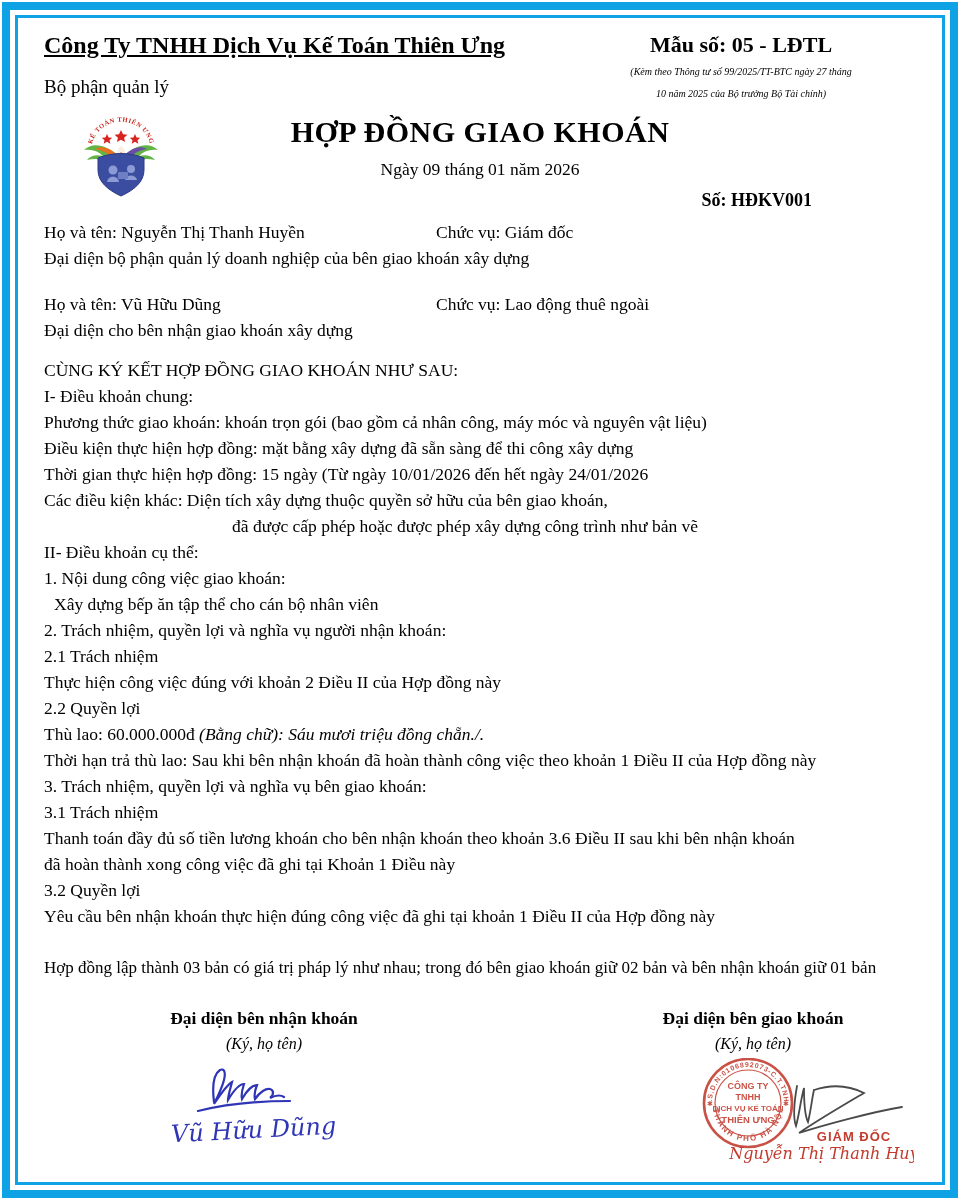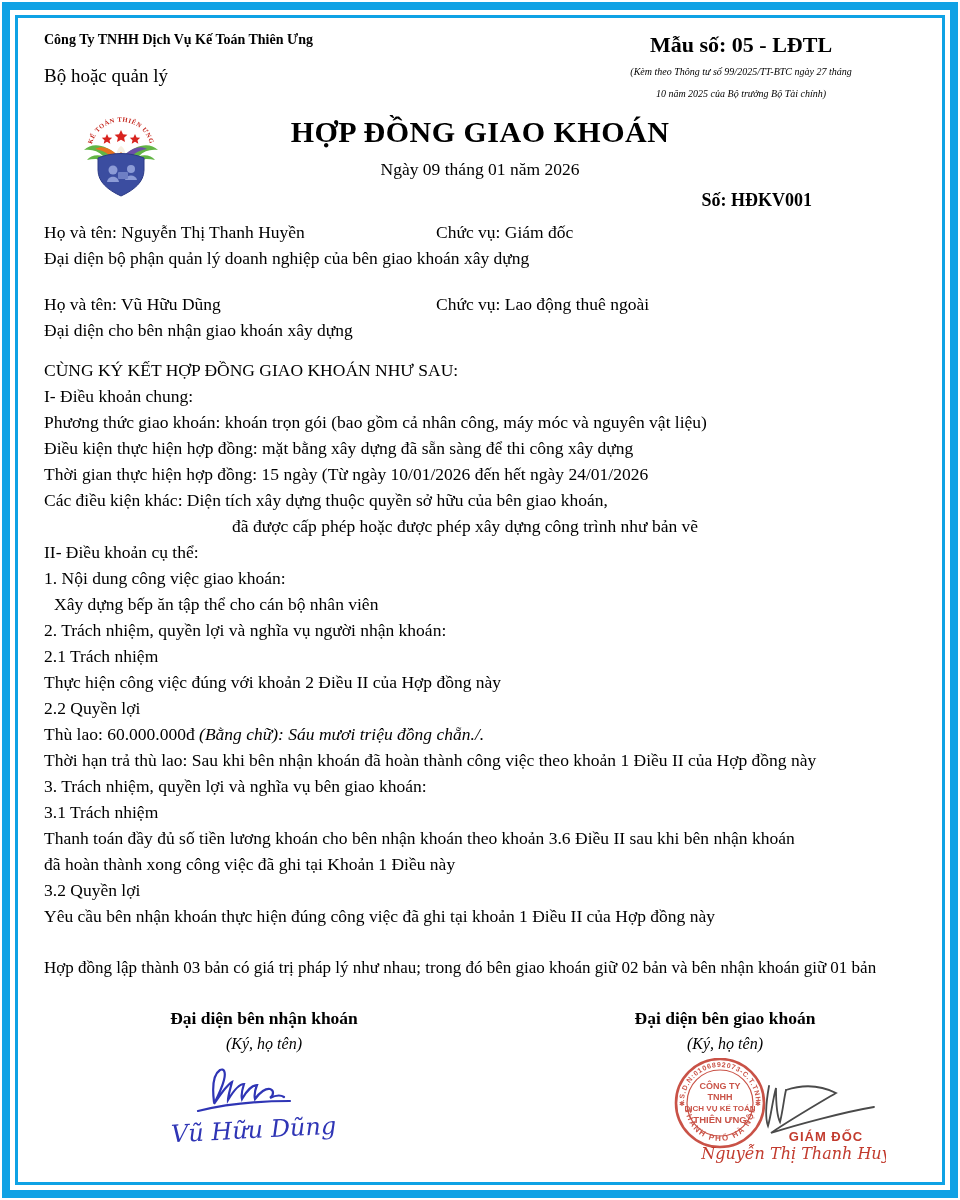--- a/index.html
+++ b/index.html
@@ -7,21 +7,21 @@
   body {
     width:960px; height:1200px; position:relative; background:#fff;
     font-family:"Liberation Serif","DejaVu Serif",serif; color:#000;
     overflow:hidden;
   }
   .frame-outer { position:absolute; inset:2px; border:8px solid #0FA2E5; }
   .frame-inner { position:absolute; inset:5px; border:3px solid #0FA2E5; }
   .content { position:absolute; inset:0; padding:14px 26px 0 26px; }
 
   .header-row { display:flex; justify-content:space-between; align-items:flex-start; }
-  .company { font-size:14px; font-weight:bold; }
+  .company { font-size:24px; font-weight:bold;text-decoration:underline; }
   .dept { font-size:19px; margin-top:17px; }
   .form-block { width:350px; text-align:center; margin-right:0px; }
   .form-no { font-size:22px; font-weight:bold; }
   .form-note { font-size:10px; font-style:italic; line-height:22px; margin-top:3px; }
 
   .logo { position:absolute; left:60px; top:94px; }
 
   .doc-title { text-align:center; font-size:30px; font-weight:bold; margin-top:10px; letter-spacing:0.5px; }
   .doc-date { text-align:center; font-size:17.5px; margin-top:10px; }
   .doc-no { text-align:right; padding-right:104px; font-size:18px; font-weight:bold; margin-top:10px; }
@@ -31,36 +31,36 @@
   .b { font-weight:normal; }
   .i { font-style:italic; }
   .col1 { display:inline-block; width:392px; }
   .ind { padding-left:188px; }
   .ind-sm { padding-left:10px; }
   .nowrap { white-space:nowrap; font-size:17px; }
   .gap20 { height:20px; } .gap14 { height:14px; } .gap26 { height:26px; }
 
   .sig-row { display:flex; margin-top:24px; }
   .sig-left { margin-left:70px; width:300px; text-align:center; }
-  .sig-right { margin-left:auto; margin-right:30px; width:322px; text-align:center; }
+  .sig-right { margin-left:auto; margin-right:2px; width:322px; text-align:center; }
   .sig-title { font-weight:bold; font-size:17.5px; line-height:26px; }
   .sig-note { font-style:italic; font-size:16px; line-height:25px; }
   .sig-left svg, .sig-right svg { display:block; }
 </style>
 </head>
 <body>
 
 <div class="frame-outer">
   <div class="frame-inner">
     <div class="content">
 
       <div class="header-row">
         <div>
           <div class="company">Công Ty TNHH Dịch Vụ Kế Toán Thiên Ưng</div>
-          <div class="dept">Bộ hoặc quản lý</div>
+          <div class="dept">Bộ phận quản lý</div>
         </div>
         <div class="form-block">
           <div class="form-no">Mẫu số: 05 - LĐTL</div>
           <div class="form-note">
             <span>(Kèm theo Thông tư số 99/2025/TT-BTC ngày 27 tháng</span><br>
             <span>10 năm 2025 của Bộ trưởng Bộ Tài chính)</span>
           </div>
         </div>
       </div>
 

